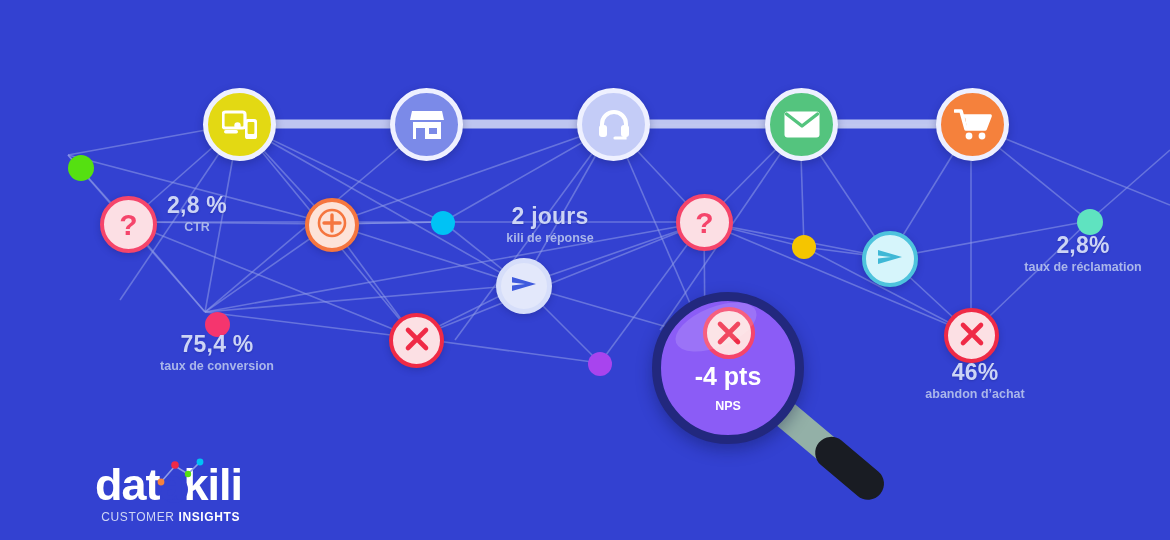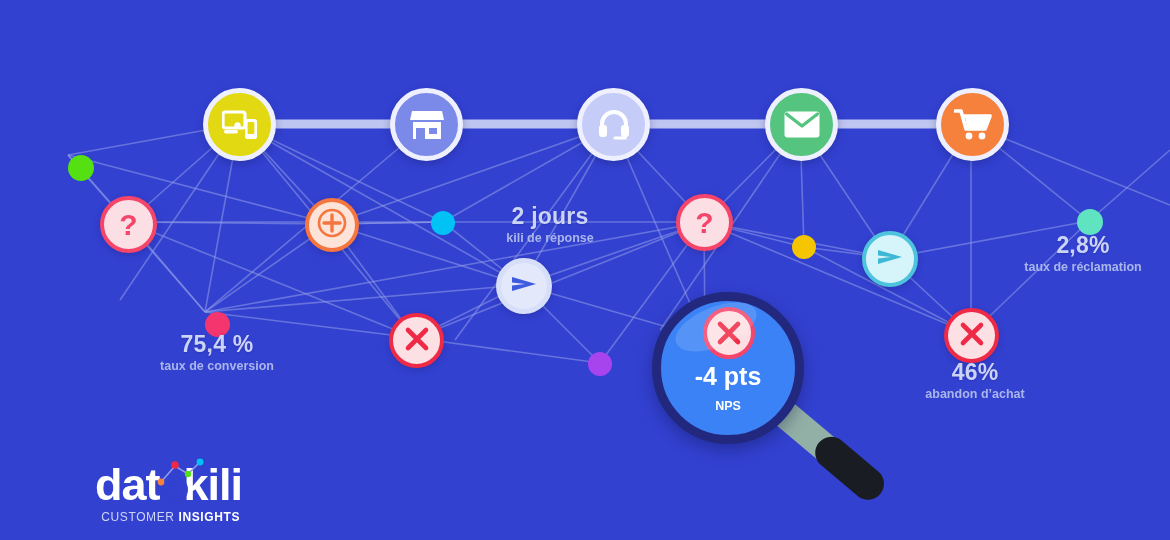--- a/index.html
+++ b/index.html
@@ -62,21 +62,21 @@
   #mag-handle .shaft{
     position:absolute;left:0;top:0;width:78px;height:28px;
     background:#93b0a7;border-radius:5px;
   }
   #mag-handle .grip{
     position:absolute;left:60px;top:-2px;width:80px;height:32px;
     background:#191c23;border-radius:16px;
   }
   #mag-lens{
     position:absolute;left:32px;top:12px;width:152px;height:152px;
-    border-radius:50%;background:#3b82f6;
+    border-radius:50%;background:#8b5cf6;
     border:9px solid #22287e;box-sizing:border-box;
     box-shadow:0 6px 16px rgba(10,14,60,.35);
   }
   #mag-lens:after{
     content:"";position:absolute;left:12px;top:6px;width:86px;height:40px;
     border-radius:50%;background:rgba(255,255,255,.14);
     transform:rotate(-22deg);
   }
   #mag-x{
     position:absolute;left:42px;top:6px;width:52px;height:52px;border-radius:50%;
@@ -292,20 +292,24 @@
     </span>
   </div>
 
   <div class="dot" style="left:68px;top:155px;width:26px;height:26px;background:#55e011;"></div>
   <div class="dot" style="left:205px;top:312px;width:25px;height:25px;background:#f5356e;"></div>
   <div class="dot" style="left:431px;top:211px;width:24px;height:24px;background:#00c2f5;"></div>
   <div class="dot" style="left:588px;top:352px;width:24px;height:24px;background:#a844ee;"></div>
   <div class="dot" style="left:792px;top:235px;width:24px;height:24px;background:#f5c500;"></div>
   <div class="dot" style="left:1077px;top:209px;width:26px;height:26px;background:#5fe3c0;"></div>
 
+  <div class="label" style="left:132px;top:193px;width:130px;">
+    <span class="big">2,8 %</span>
+    <span class="small">CTR</span>
+  </div>
 
   <div class="label" style="left:152px;top:332px;width:130px;">
     <span class="big">75,4 %</span>
     <span class="small">taux de conversion</span>
   </div>
 
   <div class="label" style="left:485px;top:204px;width:130px;">
     <span class="big">2 jours</span>
     <span class="small">kili de réponse</span>
   </div>

